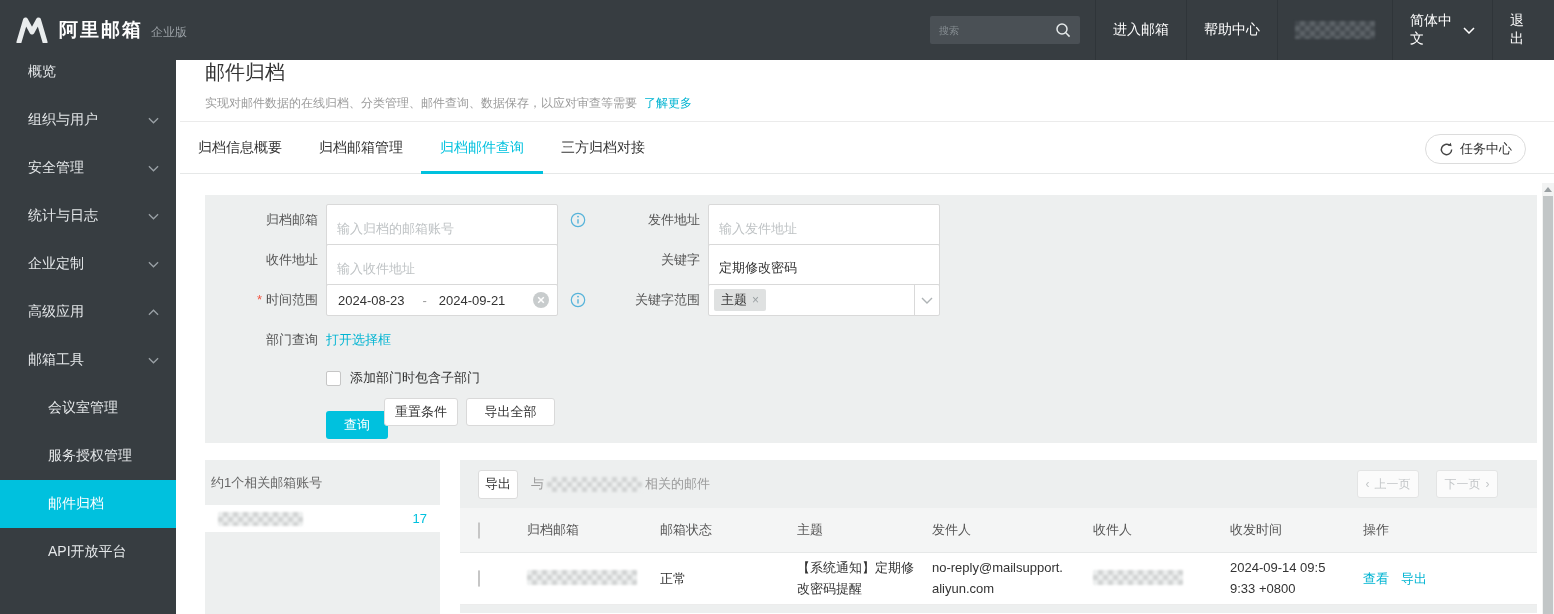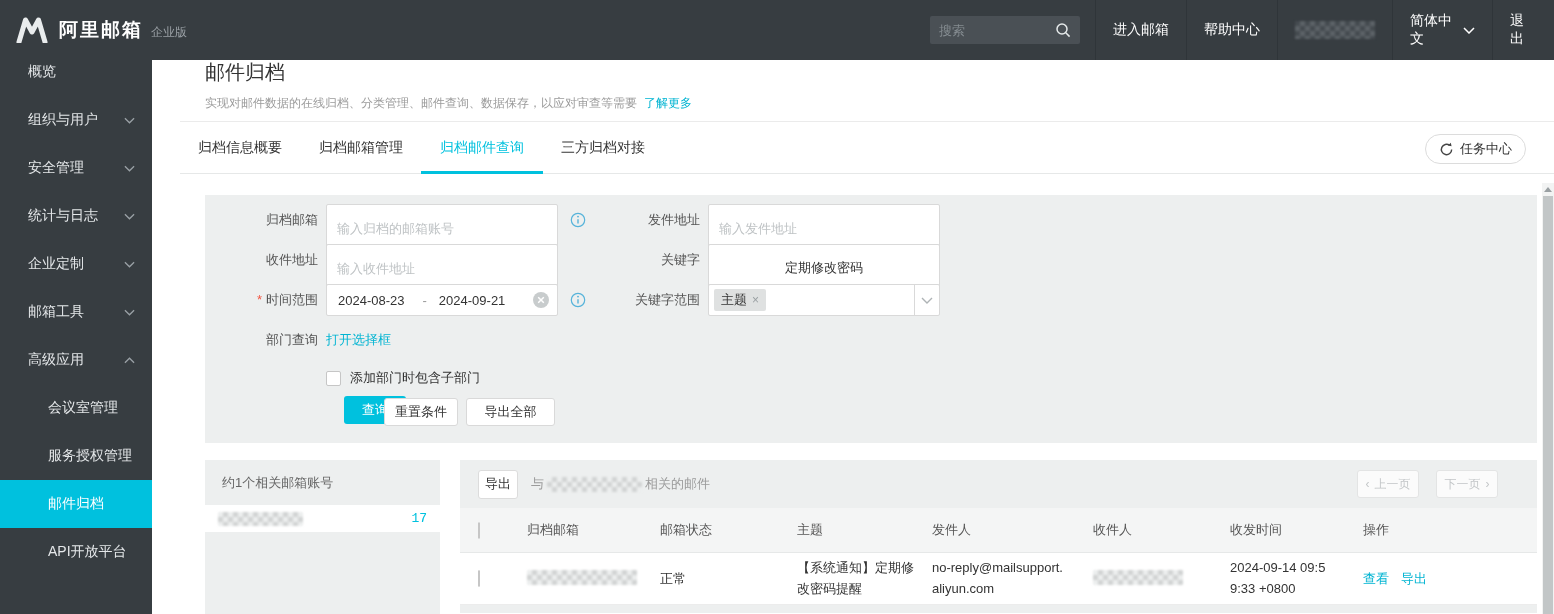--- a/index.html
+++ b/index.html
@@ -12,29 +12,29 @@
   
   .topbar { position:absolute; left:0; top:0; width:1554px; height:60px;
     background:var(--topbar-bg,#373d41); display:flex; align-items:stretch; z-index:5; }
   .brand { display:flex; align-items:center; padding-left:15px; }
   .brand-name { color:#fff; font-size:19px; font-weight:bold; letter-spacing:2px; margin-left:10px; }
   .brand-edition { color:#9aa0a5; font-size:12px; margin-left:8px; margin-top:5px; }
   .topbar-spacer { flex:1; }
   .topbar-search { align-self:center; width:150px; height:28px; margin-right:15px;
     background:#4a5055; border-radius:2px; display:flex; align-items:center; padding:0 9px; }
   .topbar-search input { flex:1; background:transparent; border:none; outline:none;
-    color:#dfe3e5; font-size:13px; font-family:inherit; min-width:0; }
+    color:#dfe3e5; font-size:10px; font-family:inherit; min-width:0; }
   .topbar-search input::placeholder { color:#868d92; }
   .topbar-item { display:flex; align-items:center; justify-content:center;
     color:#fff; font-size:14px; border-left:1px solid #2f3539; cursor:pointer; padding:0 17px; }
   .topbar-item.account { width:115px; }
   .topbar-item.lang { width:100px; gap:7px; }
   .topbar-item.logout { width:62px; }
   
-  .sidebar { position:absolute; left:0; top:48px; width:152px; height:566px;
+  .sidebar { position:absolute; left:0; top:48px; width:176px; height:566px;
     background:var(--topbar-bg,#373d41); overflow:hidden; }
   .side-item { height:48px; display:flex; align-items:center;
     padding:0 17px 0 28px; color:#e4e7e9; font-size:14px; cursor:pointer; }
   .side-item .side-label { flex:1; }
   .side-subitem { height:48px; display:flex; align-items:center;
     padding-left:48px; color:#e4e7e9; font-size:14px; cursor:pointer; }
   .side-subitem.active { background:var(--accent,#00c1de); color:#fff; }
   
   .main { position:absolute; left:180px; top:48px; width:1374px; height:566px; background:#fff; }
   .page-head { position:absolute; left:0; top:0; width:100%; height:74px; border-bottom:1px solid #ebebeb; }
@@ -75,33 +75,33 @@
     border-left:1px solid #d9d9d9; display:flex; align-items:center; justify-content:center; }
   .dept-link { position:absolute; left:121px; top:136px; font-size:13px;
     color:var(--link,#00b4d2); cursor:pointer; }
   .dept-label { top:129px; }
   .include-row { position:absolute; left:121px; top:174px; display:flex; align-items:center;
     gap:9px; font-size:13px; color:#333; }
   .checkbox { width:15px; height:15px; background:#fff; border:1px solid #c6c6c6;
     border-radius:2px; cursor:pointer; flex:none; }
   .btn { display:flex; align-items:center; justify-content:center; height:28px;
     border-radius:3px; font-size:13px; cursor:pointer; }
-  .btn-query { position:absolute; left:121px; top:201px; width:62px;
-    background:var(--accent,#00c1de); color:#fff;margin-left:18px; }
+  .btn-query { position:absolute; left:121px; top:216px; width:62px;
+    background:var(--accent,#00c1de); color:#fff; }
   .btn-reset { position:absolute; left:179px; top:203px; width:74px;
     background:#fff; border:1px solid #d9d9d9; color:#333; }
   .btn-exportall { position:absolute; left:261px; top:203px; width:89px;
     background:#fff; border:1px solid #d9d9d9; color:#333; }
   
   .accounts-panel { position:absolute; left:25px; top:412px; width:235px; height:154px;
     background:var(--panel-bg,#edefef); }
-  .accounts-head { height:45px; display:flex; align-items:center; padding-left:17px;
+  .accounts-head { height:45px; display:flex; align-items:center; padding-left:6px;
     font-size:13px; color:#666; }
   .account-row { height:27px; background:#fff; display:flex; align-items:center;
-    justify-content:space-between; padding:0 13px; cursor:pointer;font-family:Liberation Mono, monospace; }
+    justify-content:space-between; padding:0 13px; cursor:pointer; }
   .account-count { color:var(--accent,#00c1de); font-size:13px; }
   .mails-panel { position:absolute; left:280px; top:412px; width:1077px; height:154px; }
   .mails-toolbar { position:relative; height:48px; background:var(--panel-bg,#edefef);
     display:flex; align-items:center; padding:0 18px; }
   .btn-export { width:40px; height:29px; background:#fff; border:1px solid #dcdcdc;
     border-radius:3px; display:flex; align-items:center; justify-content:center;
     font-size:13px; color:#333; cursor:pointer; }
   .related-text { margin-left:13px; display:flex; align-items:center; gap:3px;
     font-size:13px; color:#9b9b9b; }
   .pager { position:absolute; right:39px; top:10px; display:flex; gap:17px; }
@@ -210,29 +210,29 @@
           <polyline points="1,1 6,6 11,1" fill="none" stroke="#9aa1a6" stroke-width="1.4"></polyline>
         </svg></span>
   </div>
   <div class="side-item">
     <span class="side-label">企业定制</span>
     <span style="line-height:0;"><svg width="11" height="7" viewBox="0 0 12 7">
           <polyline points="1,1 6,6 11,1" fill="none" stroke="#9aa1a6" stroke-width="1.4"></polyline>
         </svg></span>
   </div>
   <div class="side-item">
+    <span class="side-label">高级应用</span>
+    <span style="line-height:0;"><svg width="11" height="7" viewBox="0 0 12 7">
+          <polyline points="1,6 6,1 11,6" fill="none" stroke="#9aa1a6" stroke-width="1.4"></polyline>
+        </svg></span>
+  </div>
+  <div class="side-item">
     <span class="side-label">邮箱工具</span>
     <span style="line-height:0;"><svg width="11" height="7" viewBox="0 0 12 7">
           <polyline points="1,1 6,6 11,1" fill="none" stroke="#9aa1a6" stroke-width="1.4"></polyline>
-        </svg></span>
-  </div>
-  <div class="side-item">
-    <span class="side-label">高级应用</span>
-    <span style="line-height:0;"><svg width="11" height="7" viewBox="0 0 12 7">
-          <polyline points="1,6 6,1 11,6" fill="none" stroke="#9aa1a6" stroke-width="1.4"></polyline>
         </svg></span>
   </div>
   <div class="side-subitem">
     <span>会议室管理</span>
   </div>
   <div class="side-subitem">
     <span>服务授权管理</span>
   </div>
   <div class="side-subitem active">
     <span>邮件归档</span>
@@ -284,21 +284,21 @@
         <line x1="8" y1="7.2" x2="8" y2="11.6" stroke="#56b3da" stroke-width="1.4"></line>
         <circle cx="8" cy="4.6" r="0.95" fill="#56b3da"></circle>
       </svg>
     </span>
     <div class="f-label" style="left:395px;top:9px;width:100px;">发件地址</div>
     <input class="f-input" style="left: 503px; top: 9px;" placeholder="输入发件地址">
 
     <div class="f-label" style="left:0;top:49px;">收件地址</div>
     <input class="f-input" style="left: 121px; top: 49px;" placeholder="输入收件地址">
     <div class="f-label" style="left:395px;top:49px;width:100px;">关键字</div>
-    <input class="f-input" style="left: 503px; top: 49px; text-align: center;" value="定期修改密码">
+    <input class="f-input" style="left: 503px; top: 49px;" value="定期修改密码">
 
     <div class="f-label" style="left:0;top:89px;"><span class="req">*</span><span>时间范围</span></div>
     <div class="date-box">
       <span>2024-08-23</span>
       <span class="d-sep">-</span>
       <span>2024-09-21</span>
       <span class="d-clear">
         <svg width="18" height="18" viewBox="0 0 18 18">
           <circle cx="9" cy="9" r="8" fill="#c8cccd"></circle>
           <line x1="6.2" y1="6.2" x2="11.8" y2="11.8" stroke="#fff" stroke-width="1.5"></line>

